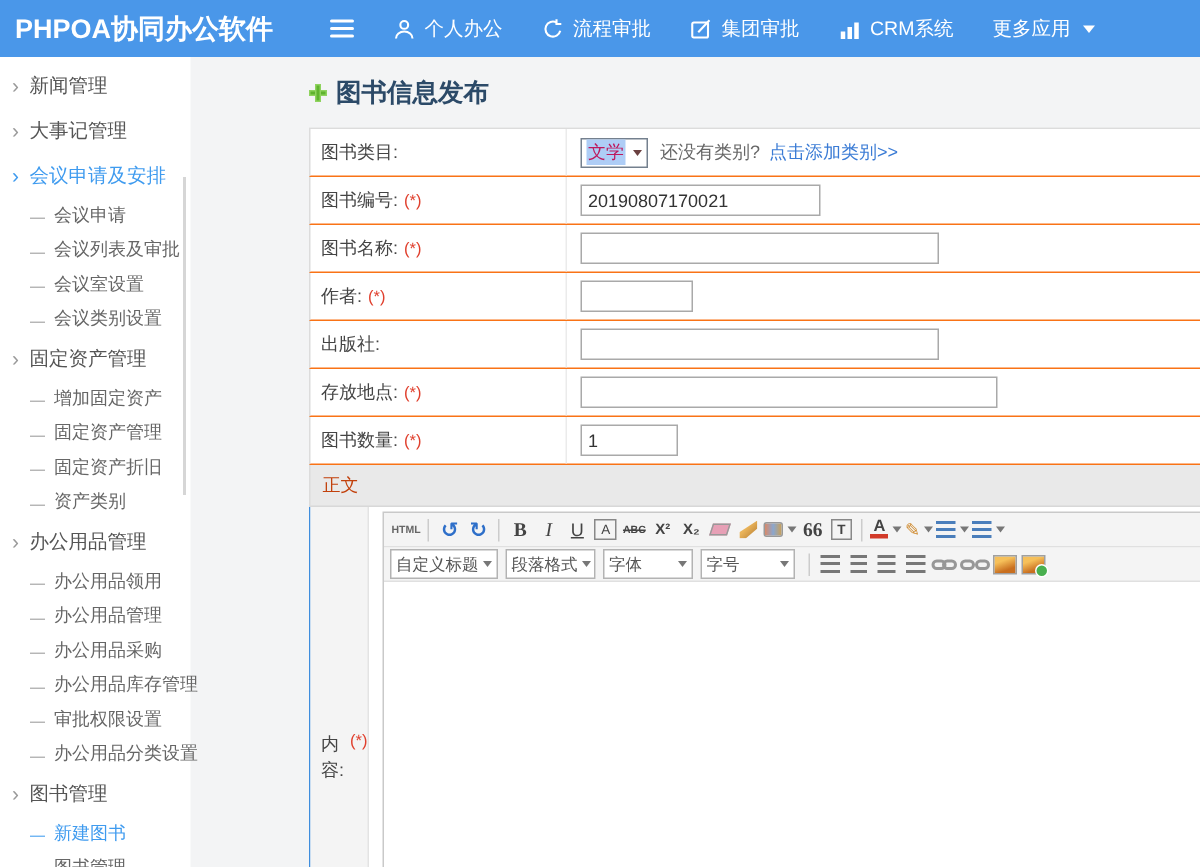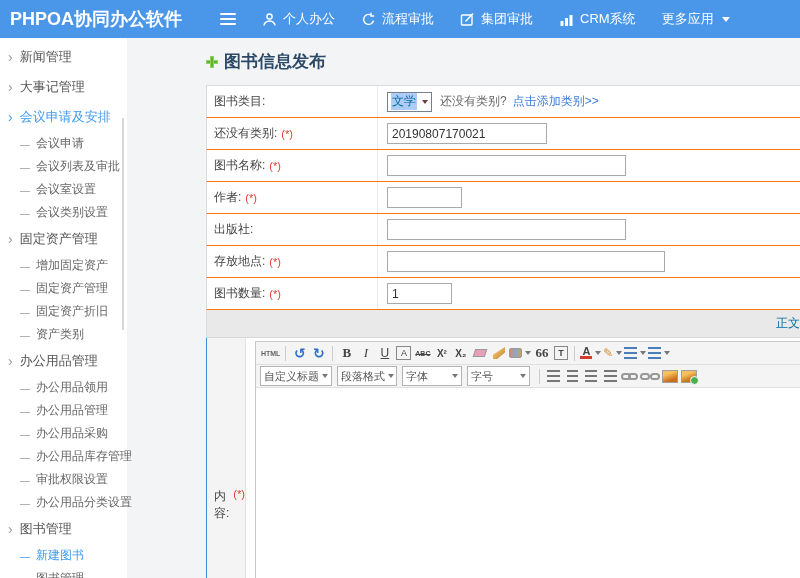--- a/index.html
+++ b/index.html
@@ -49,26 +49,26 @@
   .req { color:#e0402e; margin-left:4px; font-size:11px; }
   .fvalue { flex:1; display:flex; align-items:center; padding-left:9px; font-size:12px; }
   input.txt { height:21px; border:1px solid #a9a9a9; font-size:12px; padding:0 4px;
     font-family:inherit; color:#333; background:#fff; }
   .w160{width:160px} .w239{width:239px} .w75{width:75px} .w278{width:278px} .w65{width:65px}
   .hint { color:#666; font-size:12px; margin-left:12px; white-space:nowrap; }
   .qmark { color:#666; font-size:12px; margin-left:8px; }
   .link { color:#3a7bd5; font-size:12px; margin-left:6px; cursor:pointer; white-space:nowrap; }
   .select-box { height:20px; border:1px solid #74808e; background:#fff; display:flex;
     align-items:center; padding:0 3px; cursor:pointer; }
-  .sel-text { background:#aecdf6; color:#0369a1; font-size:12px; padding:0 1px; white-space:nowrap; }
+  .sel-text { background:#aecdf6; color:#be185d; font-size:12px; padding:0 1px; white-space:nowrap; }
   .sel-caret { width:0; height:0; border-left:3px solid transparent; border-right:3px solid transparent;
     border-top:4px solid #6b4040; margin-left:5px; }
   .sec-row { height:28px; display:flex; align-items:center; padding-left:8px;
-    background:#e9e9e9; font-size:12px; color:#0369a1; border-bottom:1px solid #d8d8d8;
-    border-left:1px solid #dcdcdc;justify-content:flex-end; }
+    background:#e9e9e9; font-size:12px; color:#c2410c; border-bottom:1px solid #d8d8d8;
+    border-left:1px solid #dcdcdc; }
   .content-row { display:flex; height:241px; border-left:1px solid #3e8ddd; background:#fff; }
   .clabel { width:171px; background:#f4f4f4; border-right:1px solid #e3e3e3;
     padding:150px 0 0 7px; font-size:12px; color:#444; display:flex; align-items:flex-start; }
   .ceditor { padding:3px 0 0 9px; }
   
   .editor { width:556px; border:1px solid #c9c9c9; background:#fff; }
   .tb { display:flex; align-items:center; height:23px; background:#f4f4f4;
     padding:0 4px; border-bottom:1px solid #e0e0e0; }
   .tbtn { min-width:17px; height:18px; display:flex; align-items:center; justify-content:center;
     font-size:11px; color:#444; margin:0 1px; cursor:pointer; }
@@ -273,21 +273,21 @@
           <span class="sel-text">文学</span>
           <span class="sel-caret"></span>
         </div>
         <span class="qmark">还没有类别?</span>
         <span class="link">点击添加类别&gt;&gt;</span>
       </div>
     </div>
 
     <div class="frow">
       <div class="flabel">
-          <span>还没有类别:</span>
+          <span>图书编号:</span>
           <span class="req">(*)</span>
         </div>
       <div class="fvalue">
           <input class="txt w160" type="text" value="20190807170021" style="">
         </div>
     </div>
 
     <div class="frow">
       <div class="flabel">
           <span>图书名称:</span>

